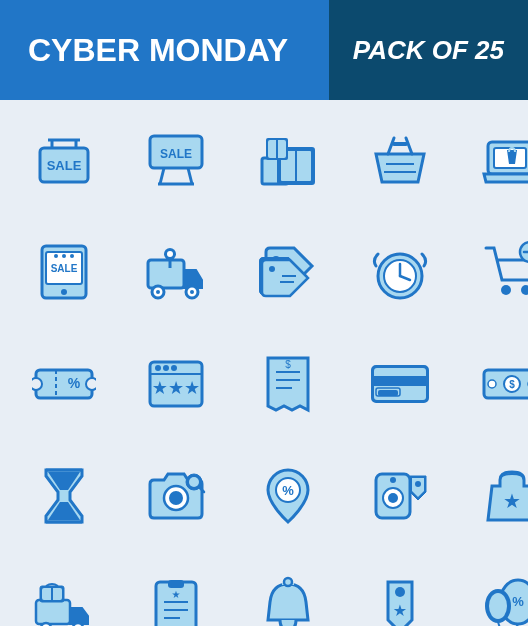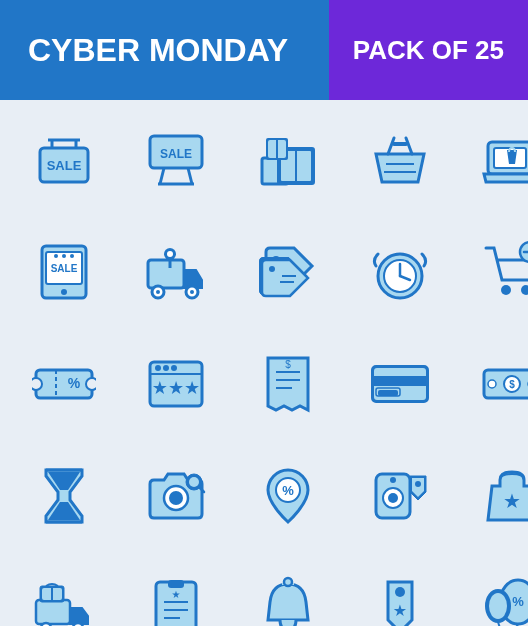--- a/index.html
+++ b/index.html
@@ -22,29 +22,30 @@
       color: white;
       font-size: 32px;
       font-weight: 900;
       text-transform: uppercase;
       padding: 20px 28px;
       display: flex;
       align-items: center;
       flex: 1;
     }
     .header-pack {
-      background: #6d28d9;
+      background: #0c4a6e;
       color: white;
       font-size: 26px;
       font-weight: 700;
       text-transform: uppercase;
       padding: 20px 24px;
       display: flex;
       align-items: center;
       justify-content: center;
+      font-style: italic;
     }
 
     
     .icons-grid {
       display: grid;
       grid-template-columns: repeat(5, 1fr);
       gap: 16px;
       padding: 12px 16px;
     }
     .icon-cell {

